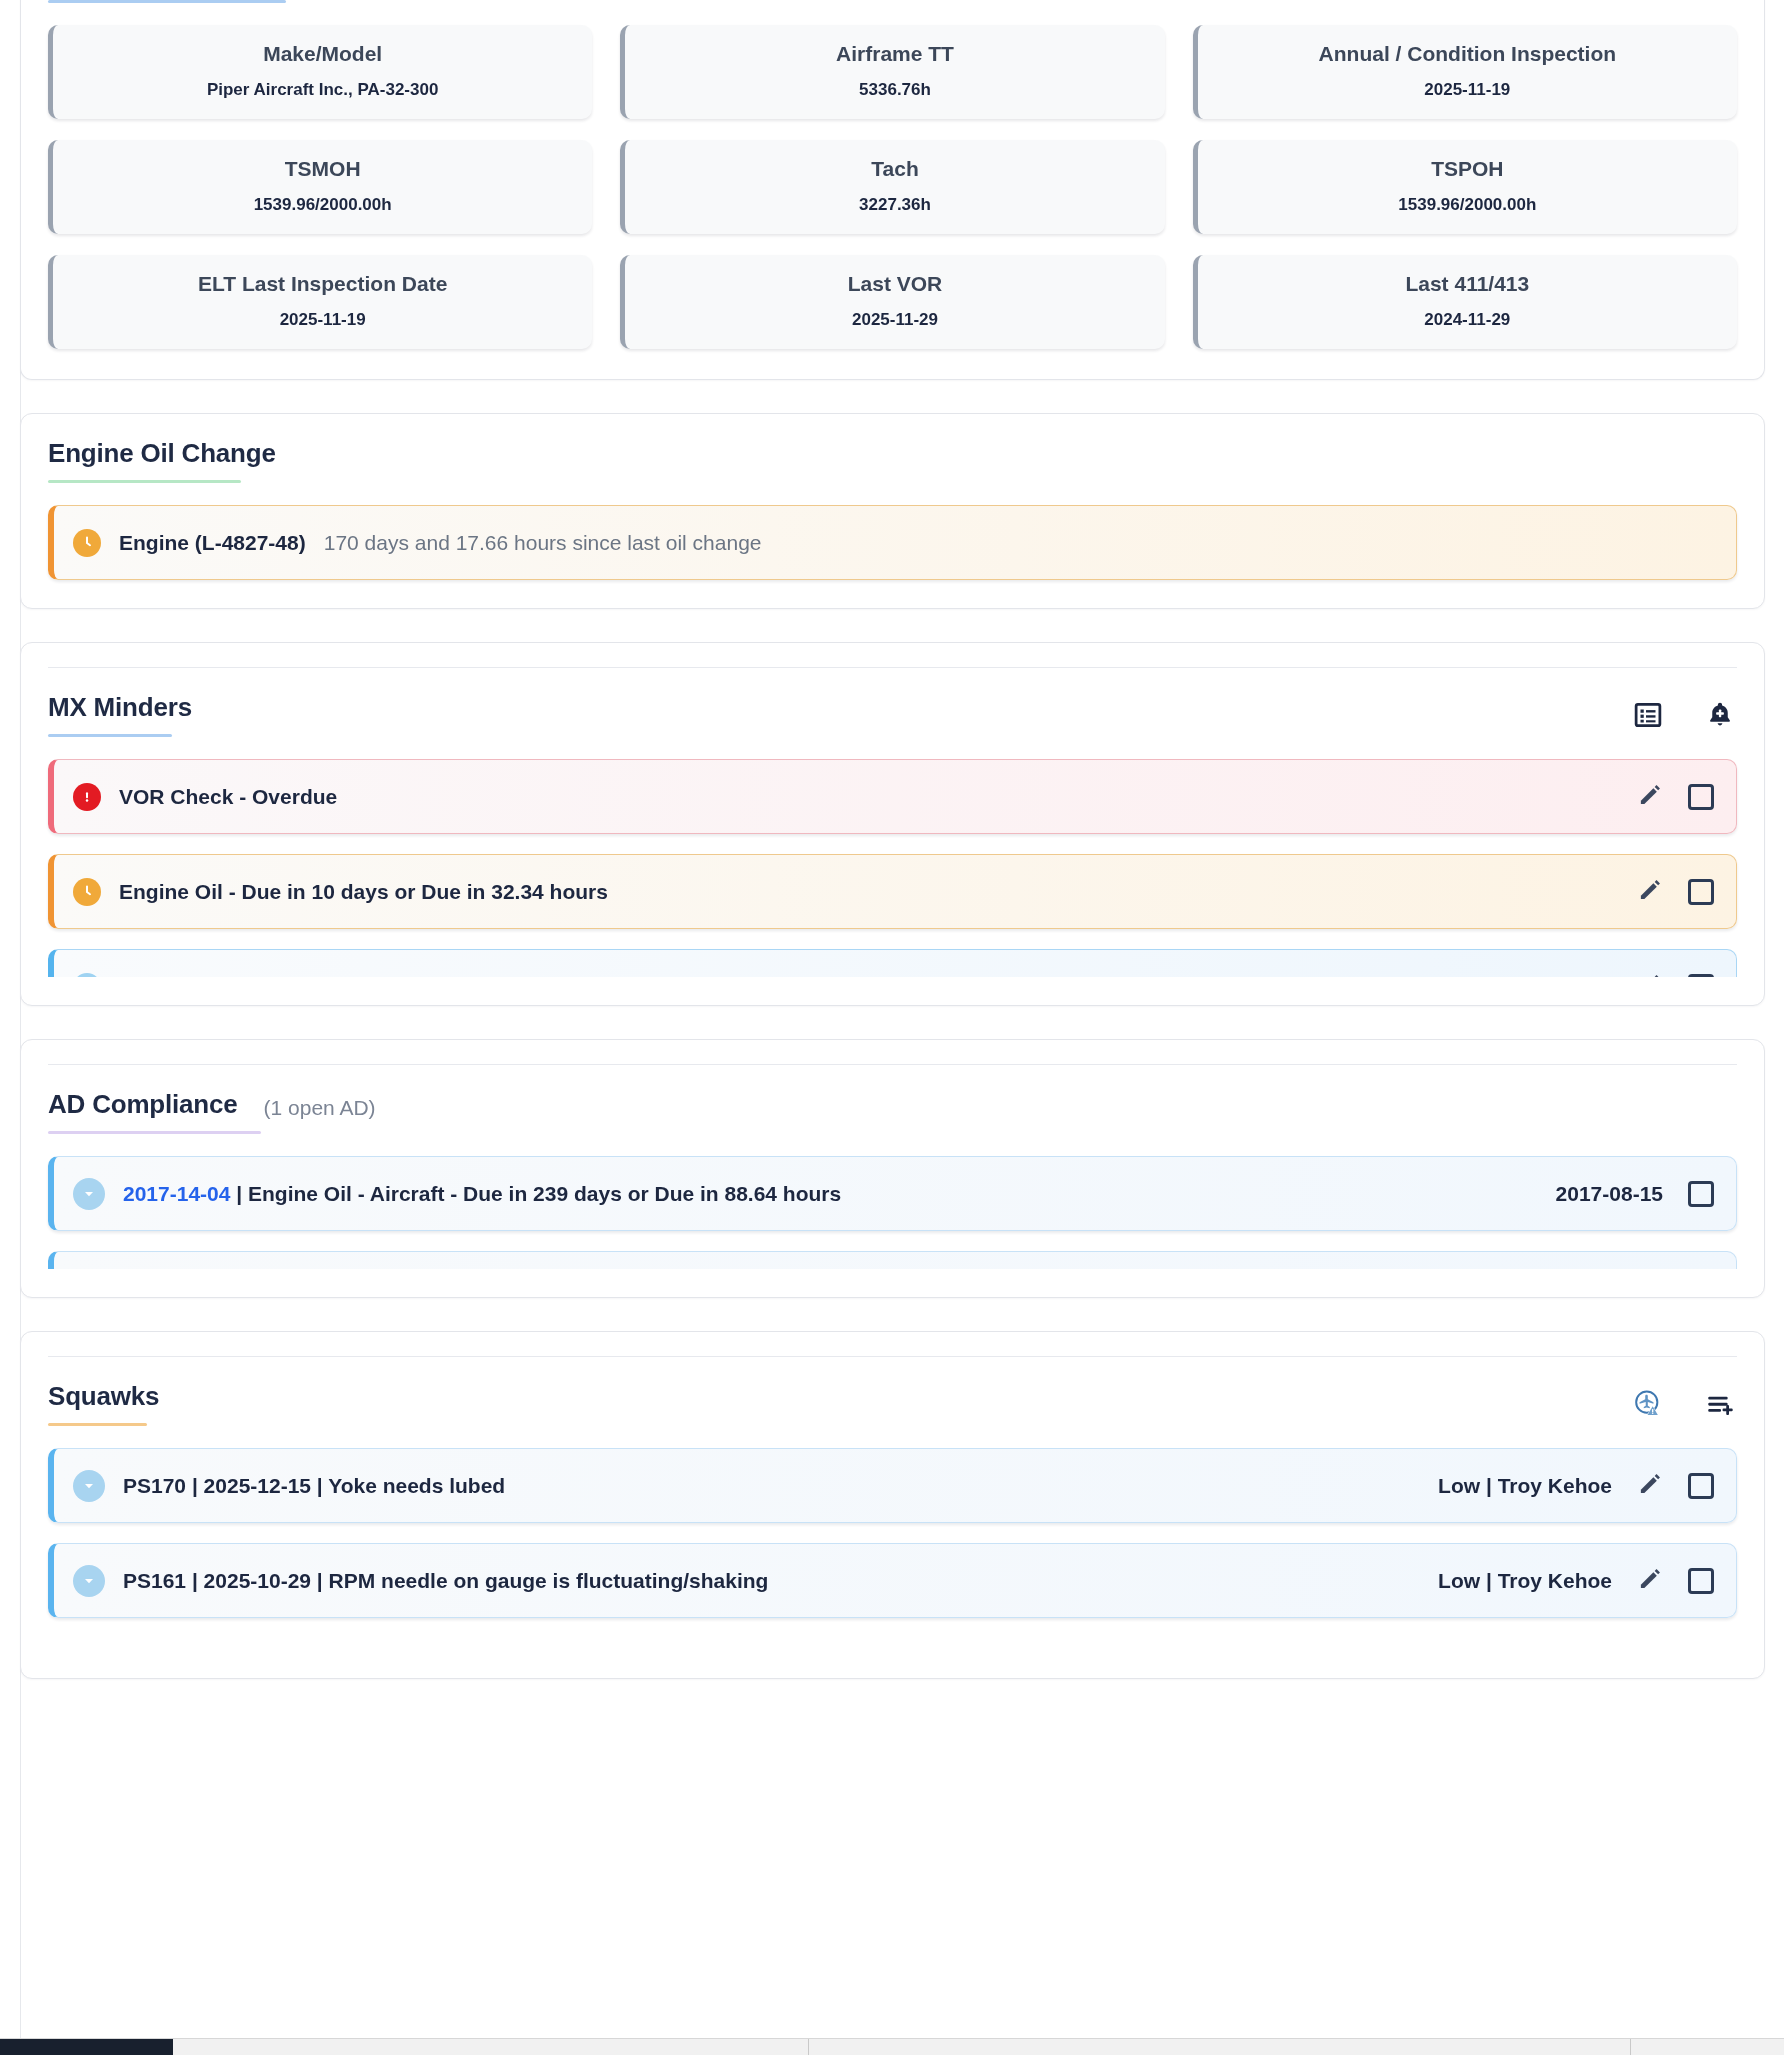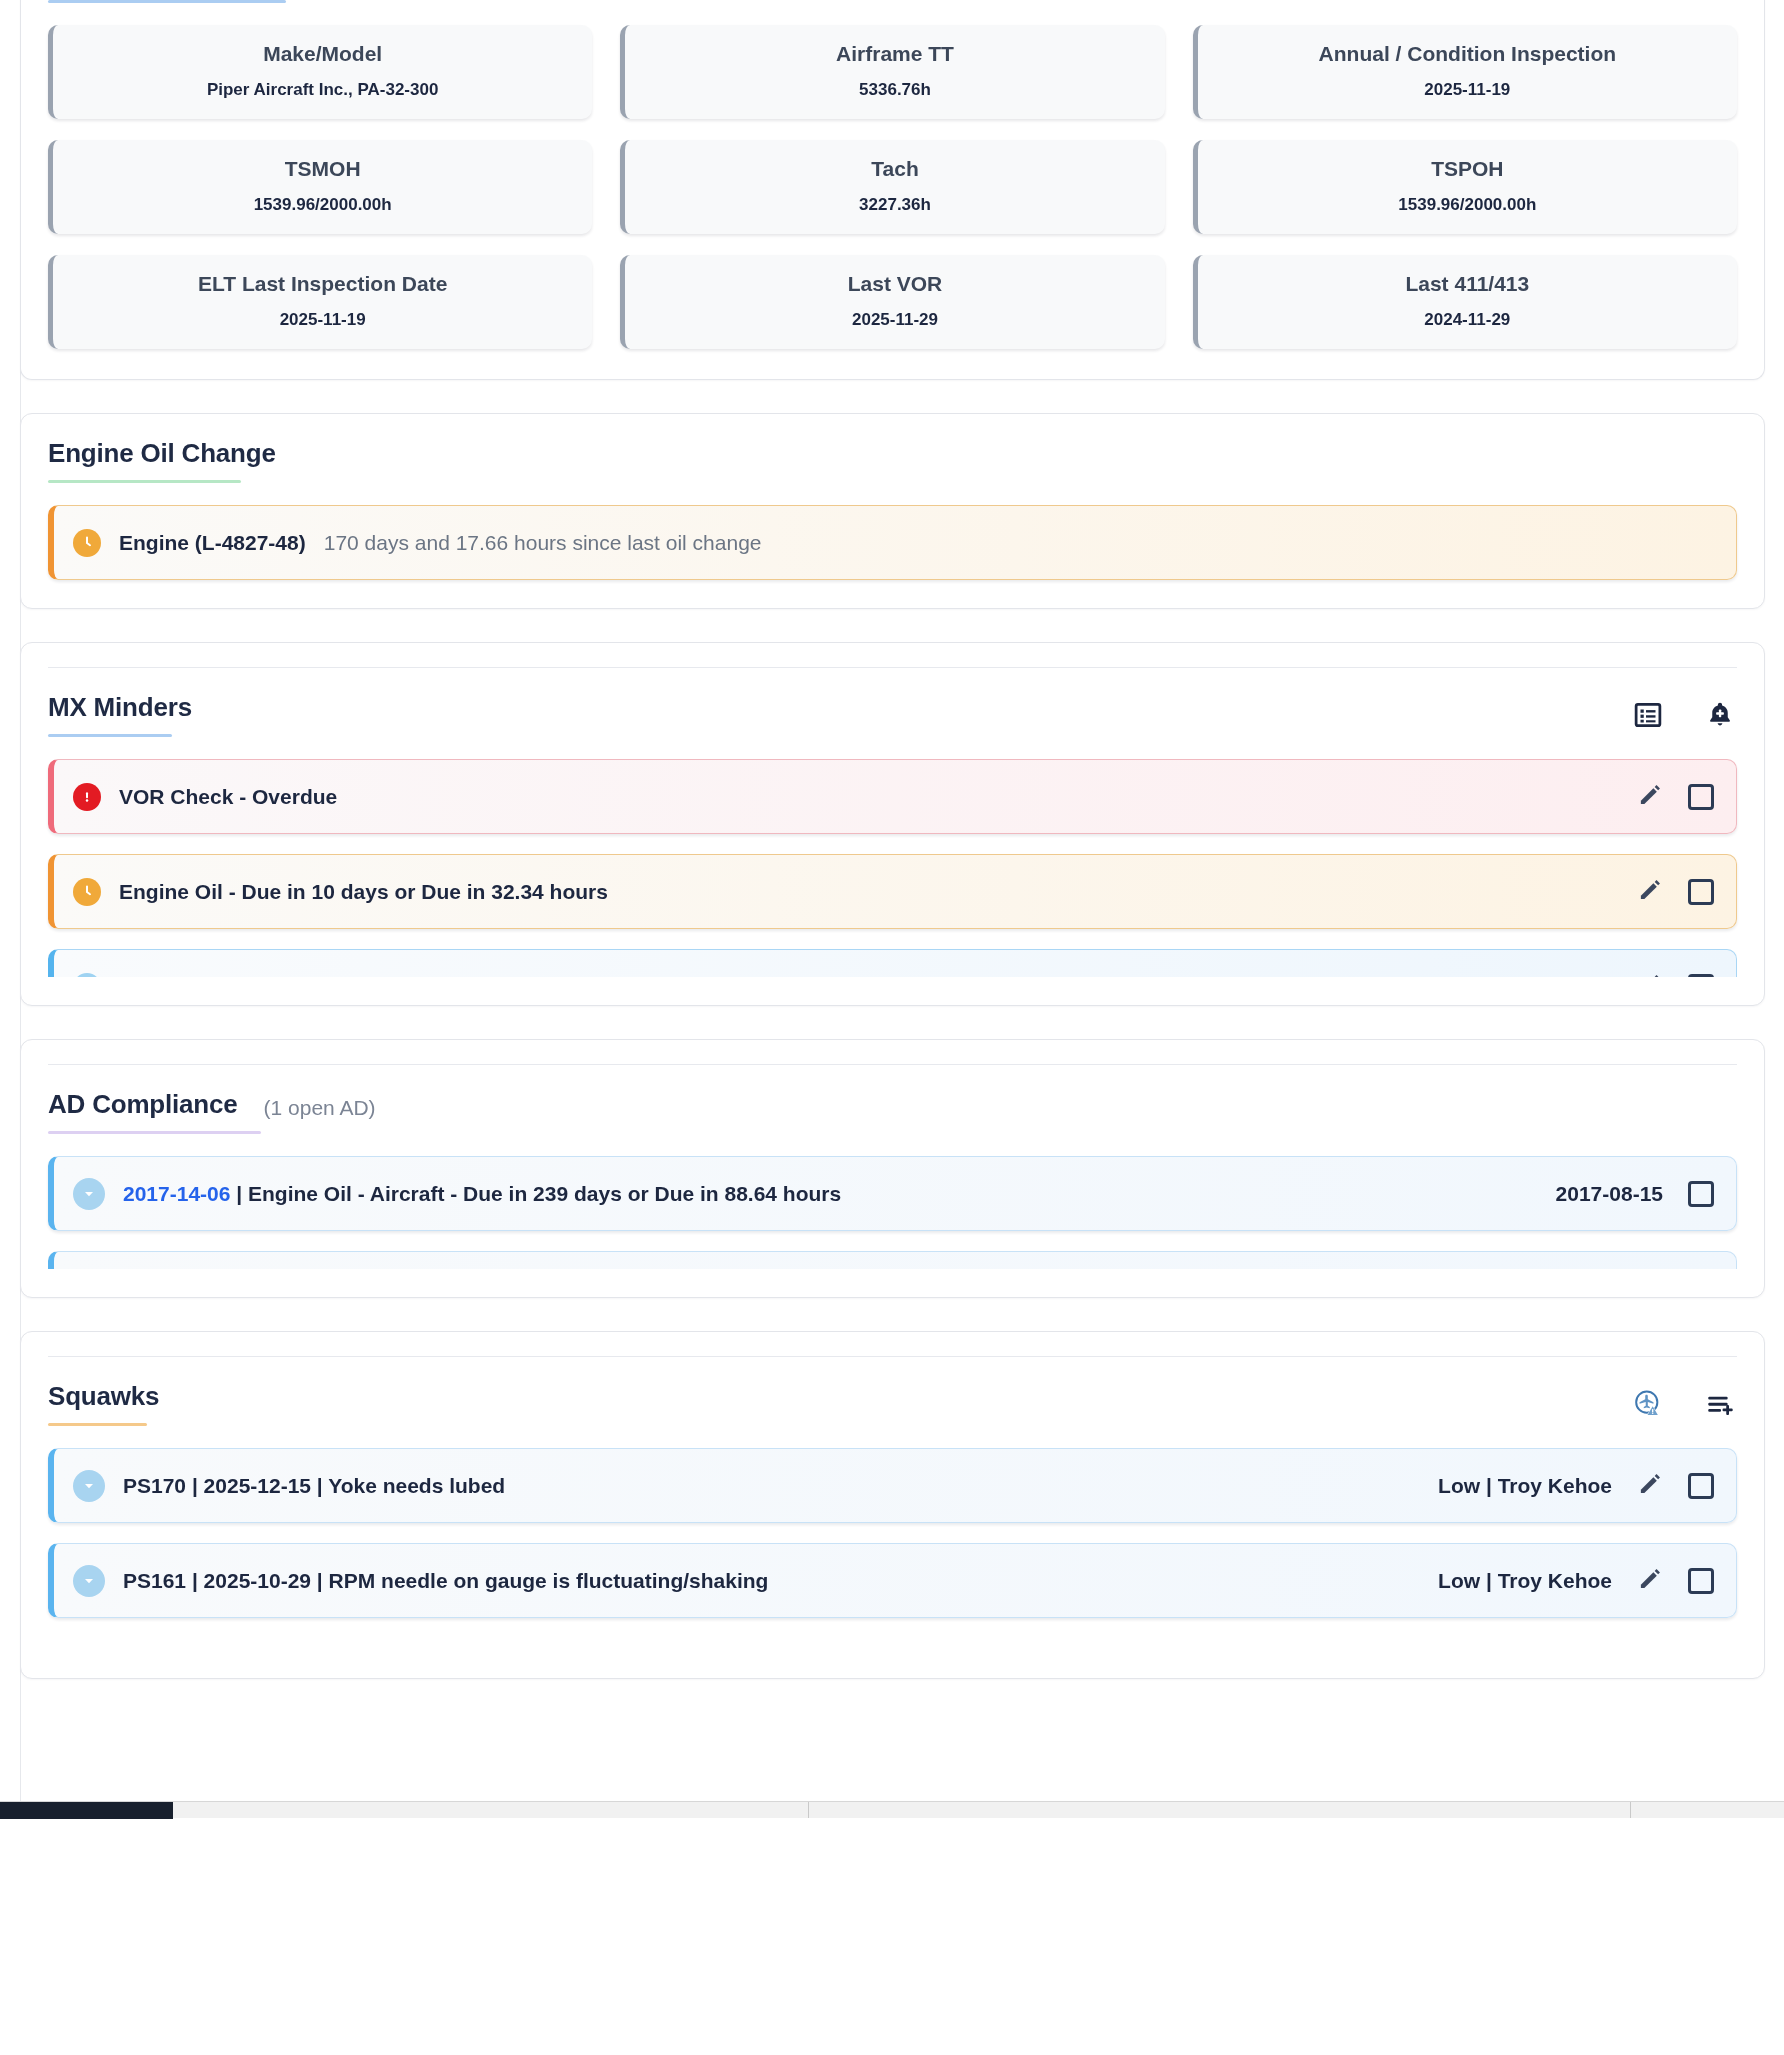--- a/index.html
+++ b/index.html
@@ -8,21 +8,21 @@
     width: 1784px;
     height: 2055px;
     overflow: hidden;
     background: #ffffff;
     font-family: "Liberation Sans", sans-serif;
   }
 
   #root {
     position: relative;
     width: 1784px;
-    height: 1818px;
+    height: 2055px;
     background: #ffffff;
   }
 
   
   .page-gutter {
     position: absolute;
     left: 20px; top: 0; bottom: 0;
     width: 1px;
     background: #e6e8ec;
   }
@@ -428,21 +428,21 @@
       <div class="rows rows-clip">
 
         <div class="row row-blue-soft">
           <div class="row-left">
             <span class="chev">
               <svg width="16" height="16" viewBox="0 0 16 16">
                 <path d="M4 6 L8 10.2 L12 6 Z" fill="#ffffff"></path>
               </svg>
             </span>
             <span class="row-text">
-              <span class="ad-id">2017-14-06</span>
+              <span class="ad-id">2017-14-04</span>
               <span>|</span>
               <span>Engine Oil - Aircraft - Due in 239 days or Due in 88.64 hours</span>
             </span>
           </div>
           <div class="row-right">
             <span class="row-meta">2017-08-15</span>
             <span class="checkbox"></span>
           </div>
         </div>
 

